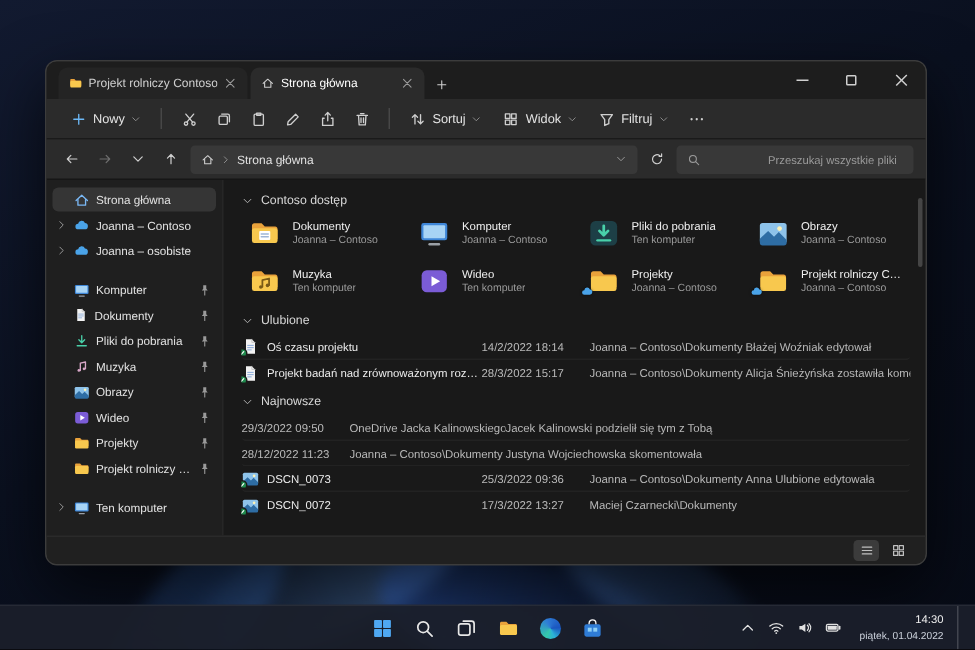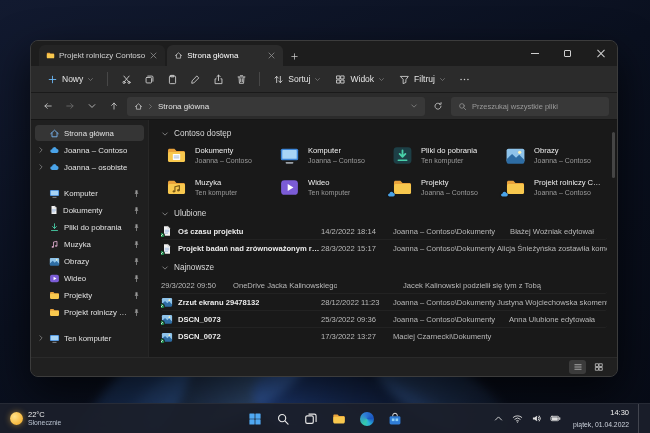--- a/index.html
+++ b/index.html
@@ -61,21 +61,21 @@
   border-bottom:1px solid #161616;flex:0 0 auto;}
 .nav-ic{width:18px;height:18px;display:flex;align-items:center;justify-content:center;border-radius:4px;background:none;border:none;}
 .nav-ic .icw{width:10px;height:10px;}
 .nav-ic.dis .icw{color:#6f6f6f;}
 .crumb{flex:1;display:flex;align-items:center;gap:4px;height:19px;background:#383838;border-radius:3px;padding:0 7px;font-size:8px;color:#e0e0e0;min-width:0;}
 .crumb .icw{width:9px;height:9px;}
 .crumb .sep{width:7px;height:7px;color:#9a9a9a;}
 .crumb .crumb-end{margin-left:auto;width:8px;height:8px;color:#9a9a9a;}
 .searchbox{width:158px;height:19px;background:#383838;border-radius:3px;display:flex;align-items:center;gap:5px;padding:0 7px;flex:0 0 auto;}
 .searchbox .icw{width:9px;height:9px;color:#9a9a9a;}
-.searchbox input{background:transparent;border:none;outline:none;color:#cfcfcf;font-size:7.5px;width:100%;}
+.searchbox input{background:transparent;border:none;outline:none;color:#cfcfcf;font-size:7.5px;width:100%;margin-left:40px;}
 .searchbox input::placeholder{color:#9a9a9a;}
 
 .wbody{flex:1;display:flex;min-height:0;background:#191919;}
 .sidebar{width:118px;flex:0 0 auto;padding:5px 4px;overflow:hidden;border-right:1px solid #262626;background:#1f1f1f;}
 .side-item{display:flex;align-items:center;gap:4px;height:16px;padding:0 3px 0 2px;border-radius:4px;font-size:7.8px;color:#e2e2e2;margin-bottom:1px;}
 .side-item.sel{background:rgba(255,255,255,.1);}
 .side-chev{width:8px;height:8px;display:flex;flex:0 0 auto;}
 .side-chev .icw{width:8px;height:8px;color:#9a9a9a;}
 .side-ic{width:11px;height:11px;}
 .side-item .icw[data-icon="home"]{color:#7ab8f5;}
@@ -98,27 +98,27 @@
 .tile-txt{display:flex;flex-direction:column;min-width:0;line-height:1.3;}
 .tile-name{font-size:7.6px;color:#f0f0f0;white-space:nowrap;overflow:hidden;text-overflow:ellipsis;}
 .tile-loc{font-size:7px;color:#9a9a9a;white-space:nowrap;overflow:hidden;text-overflow:ellipsis;}
 .rows{margin-bottom:6px;}
 .frow{display:flex;align-items:center;height:17px;font-size:7.6px;color:#b9b9b9;border-radius:3px;}
 .frow:not(:last-child){border-bottom:1px solid rgba(255,255,255,.045);}
 .cell{white-space:nowrap;overflow:hidden;}
 .cell.name{flex:0 0 160px;display:flex;align-items:center;gap:5px;color:#ececec;min-width:0;}
 .cell.date{flex:0 0 72px;}
 .cell.loc{flex:0 0 104px;}
-.cell.act{flex:1;min-width:0;text-align:center;}
+.cell.act{flex:1;min-width:0;}
 .fic-wrap{position:relative;width:12px;height:12px;flex:0 0 auto;}
 .fic-wrap > .icw{width:12px;height:12px;}
 .badge{position:absolute;left:-3px;bottom:-2px;width:7px;height:7px;background:#1f8b4d;border-radius:50%;
   display:flex;align-items:center;justify-content:center;border:1px solid #191919;}
 .badge svg{width:4.5px;height:4.5px;display:block;}
-.fname{white-space:nowrap;overflow:hidden;text-overflow:ellipsis;font-weight:bold;}
+.fname{white-space:nowrap;overflow:hidden;text-overflow:ellipsis;}
 .scroll-thumb{position:absolute;right:2px;top:12px;width:3px;height:46px;border-radius:2px;background:#454545;}
 
 .statusbar{height:19px;flex:0 0 auto;display:flex;align-items:center;justify-content:flex-end;gap:4px;
   padding:0 10px;background:#202020;border-top:1px solid #2a2a2a;}
 .view-ic{width:17px;height:14px;display:flex;align-items:center;justify-content:center;border-radius:3px;background:none;border:none;}
 .view-ic.on{background:rgba(255,255,255,.12);}
 .view-ic .icw{width:10px;height:10px;color:#c0c0c0;}
 
 .taskbar{position:absolute;left:0;right:0;bottom:0;height:30px;background:rgba(27,31,43,.94);
   border-top:1px solid rgba(255,255,255,.06);display:flex;align-items:center;z-index:10;}
@@ -768,34 +768,20 @@
             </span>
             <span>Najnowsze</span>
           </div>
           <div class="rows">
             <div class="frow">
               <span class="cell date">29/3/2022 09:50</span>
               <span class="cell loc">OneDrive Jacka Kalinowskiego</span>
               <span class="cell act">Jacek Kalinowski podzielił się tym z Tobą</span>
             </div>
             <div class="frow">
-              <span class="cell name">
-                <span class="fic-wrap"><span class="icw " data-icon="image">
-                    <svg viewBox="0 0 16 16" fill="none" stroke="currentColor" stroke-width="1.3" stroke-linecap="round" stroke-linejoin="round">
-                      <rect x="1.2" y="2.8" width="13.6" height="10.4" rx="1.4" fill="#8ec3ea" stroke="none"></rect>
-                      <path d="M1.2 10.8 5.4 6.8l3 3 2.4-2.4 4 4v1.4a1.4 1.4 0 0 1-1.4 1.4H2.6a1.4 1.4 0 0 1-1.4-1.4z" fill="#2e6da4" stroke="none"></path>
-                      <circle cx="11.2" cy="5.6" r="1.2" fill="#fdf3b8" stroke="none"></circle>
-                    </svg>
-                  </span><span class="badge">
-                    <svg viewBox="0 0 16 16" fill="none" stroke="#fff" stroke-width="2.8" stroke-linecap="round" stroke-linejoin="round">
-                      <path d="m3.5 8.5 3 3 6-6.5"></path>
-                    </svg>
-                  </span></span>
-                <span class="fname">Zrzut ekranu 29478132</span>
-              </span>
               <span class="cell date">28/12/2022 11:23</span>
               <span class="cell loc">Joanna – Contoso\Dokumenty</span>
               <span class="cell act">Justyna Wojciechowska skomentowała</span>
             </div>
             <div class="frow">
               <span class="cell name">
                 <span class="fic-wrap"><span class="icw " data-icon="image">
                     <svg viewBox="0 0 16 16" fill="none" stroke="currentColor" stroke-width="1.3" stroke-linecap="round" stroke-linejoin="round">
                       <rect x="1.2" y="2.8" width="13.6" height="10.4" rx="1.4" fill="#8ec3ea" stroke="none"></rect>
                       <path d="M1.2 10.8 5.4 6.8l3 3 2.4-2.4 4 4v1.4a1.4 1.4 0 0 1-1.4 1.4H2.6a1.4 1.4 0 0 1-1.4-1.4z" fill="#2e6da4" stroke="none"></path>
@@ -852,27 +838,20 @@
                 <rect x="2.8" y="8.8" width="4.4" height="4.4"></rect>
                 <rect x="8.8" y="8.8" width="4.4" height="4.4"></rect>
               </svg>
             </span>
           </button>
         </span>
     </div>
   </div>
 
   <div class="taskbar">
-    <button class="tb-weather">
-      <span class="sun"></span>
-      <span class="weather-txt">
-        <span class="weather-temp">22°C</span>
-        <span class="weather-cond">Słonecznie</span>
-      </span>
-    </button>
     <div class="tb-center" id="tb-center">
         <button class="tb-ic">
           <span class="icw " data-icon="start">
             <svg viewBox="0 0 16 16">
               <rect x="1.6" y="1.6" width="6" height="6" rx=".6" fill="#4fa8f2"></rect>
               <rect x="8.4" y="1.6" width="6" height="6" rx=".6" fill="#4fa8f2"></rect>
               <rect x="1.6" y="8.4" width="6" height="6" rx=".6" fill="#4fa8f2"></rect>
               <rect x="8.4" y="8.4" width="6" height="6" rx=".6" fill="#4fa8f2"></rect>
             </svg>
           </span>

